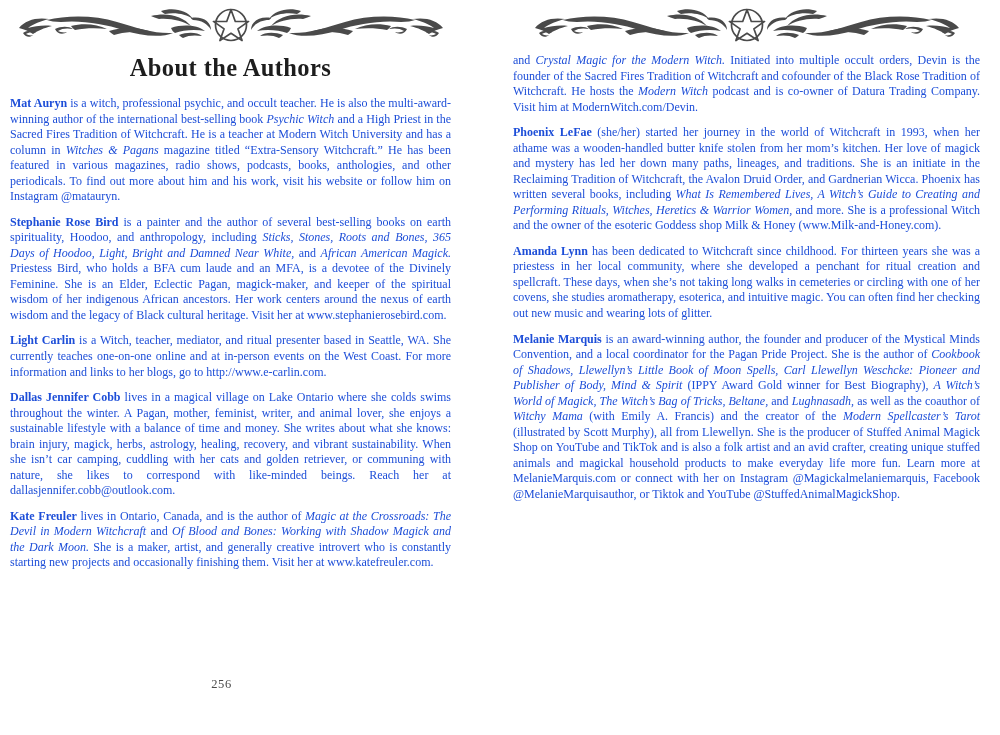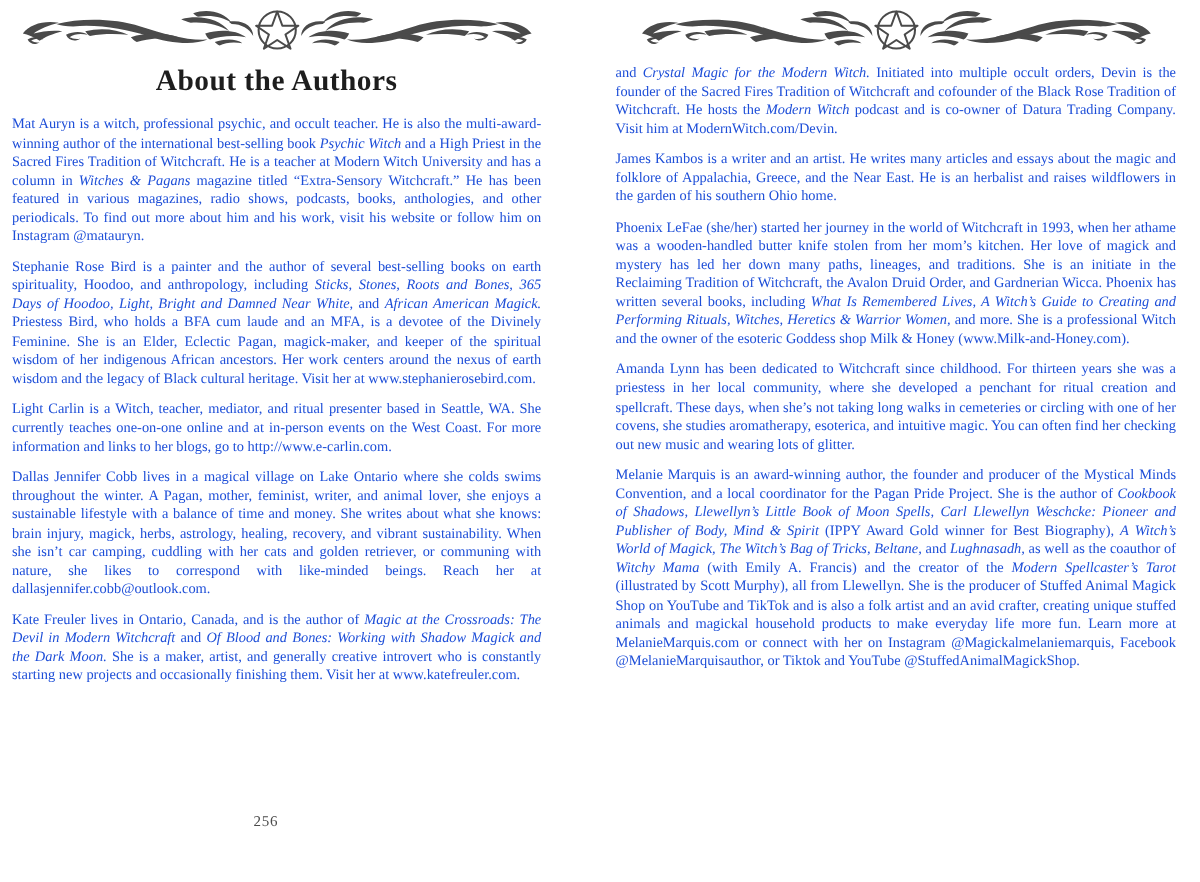--- a/index.html
+++ b/index.html
@@ -60,21 +60,21 @@
   .bio {
     font-size: 12px;
     line-height: 1.295;
     text-align: justify;
     margin: 0 0 10px 0;
     color: #1d4ed8;
     hyphens: manual;
     -webkit-hyphens: manual;
   }
   .bio:last-of-type { margin-bottom: 0; }
-  .bio .nm { font-weight: normal; }
+  .bio .nm { font-weight: bold; }
   .bio i, .bio em { font-style: italic; }
 
   
   .bio.cont { }
 
   
   .folio {
     position: absolute;
     bottom: 14px;
     left: 0;
@@ -176,21 +176,20 @@
         </g>
         <g fill="none" stroke="#4a4a4a" stroke-width="1.7">
           <circle cx="220" cy="19" r="15.5"></circle>
           <path d="M220 5.2 L224.3 17.9 L237.6 17.9 L226.9 25.8 L231.1 38.5 L220 30.6 L208.9 38.5 L213.1 25.8 L202.4 17.9 L215.7 17.9 Z" transform="translate(0,-2.6) scale(1,0.93) translate(0,1.5)" stroke-linejoin="round"></path>
         </g>
       </svg>
     </div>
 
     <div class="column" style="margin-top:9px;">
       <p class="bio cont">and <i>Crystal Magic for the Modern Witch.</i> Initiated into multiple occult orders, Devin is the founder of the Sacred Fires Tradition of Witchcraft and cofounder of the Black Rose Tradition of Witchcraft. He hosts the <i>Modern Witch</i> podcast and is co-owner of Datura Trading Company. Visit him at ModernWitch.com/Devin.</p>
-      <p class="bio"><span class="nm">James Kambos</span> is a writer and an artist. He writes many articles and essays about the magic and folklore of Appalachia, Greece, and the Near East. He is an herbalist and raises wildflowers in the garden of his southern Ohio home.</p>
       <p class="bio"><span class="nm">Phoenix LeFae</span> (she/her) started her journey in the world of Witchcraft in 1993, when her athame was a wooden-handled butter knife stolen from her mom’s kitchen. Her love of magick and mystery has led her down many paths, lineages, and traditions. She is an initiate in the Reclaiming Tradition of Witchcraft, the Avalon Druid Order, and Gardnerian Wicca. Phoenix has written several books, including <i>What Is Remembered Lives, A Witch’s Guide to Creating and Performing Rituals, Witches, Heretics &amp; Warrior Women,</i> and more. She is a professional Witch and the owner of the esoteric Goddess shop Milk &amp; Honey (www.Milk-and-Honey.com).</p>
       <p class="bio"><span class="nm">Amanda Lynn</span> has been dedicated to Witchcraft since childhood. For thirteen years she was a priestess in her local community, where she developed a penchant for ritual creation and spellcraft. These days, when she’s not taking long walks in cemeteries or circling with one of her covens, she studies aromatherapy, esoterica, and intuitive magic. You can often find her checking out new music and wearing lots of glitter.</p>
       <p class="bio"><span class="nm">Melanie Marquis</span> is an award-winning author, the founder and producer of the Mystical Minds Convention, and a local coordinator for the Pagan Pride Project. She is the author of <i>Cookbook of Shadows, Llewellyn’s Little Book of Moon Spells, Carl Llewellyn Weschcke: Pioneer and Publisher of Body, Mind &amp; Spirit</i> (IPPY Award Gold winner for Best Biography), <i>A Witch’s World of Magick, The Witch’s Bag of Tricks, Beltane,</i> and <i>Lughnasadh,</i> as well as the coauthor of <i>Witchy Mama</i> (with Emily A. Francis) and the creator of the <i>Modern Spellcaster’s Tarot</i> (illustrated by Scott Murphy), all from Llewellyn. She is the producer of Stuffed Animal Magick Shop on YouTube and TikTok and is also a folk artist and an avid crafter, creating unique stuffed animals and magickal household products to make everyday life more fun. Learn more at MelanieMarquis.com or connect with her on Instagram @Magickalmelaniemarquis, Facebook @MelanieMarquisauthor, or Tiktok and YouTube @StuffedAnimalMagickShop.</p>
 
     </div>
 
   </div>
 
 </div>
 

